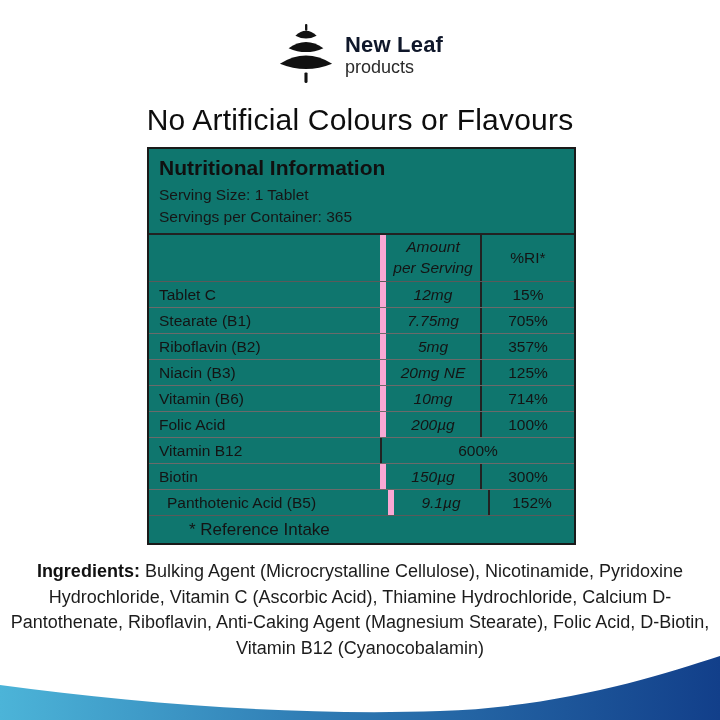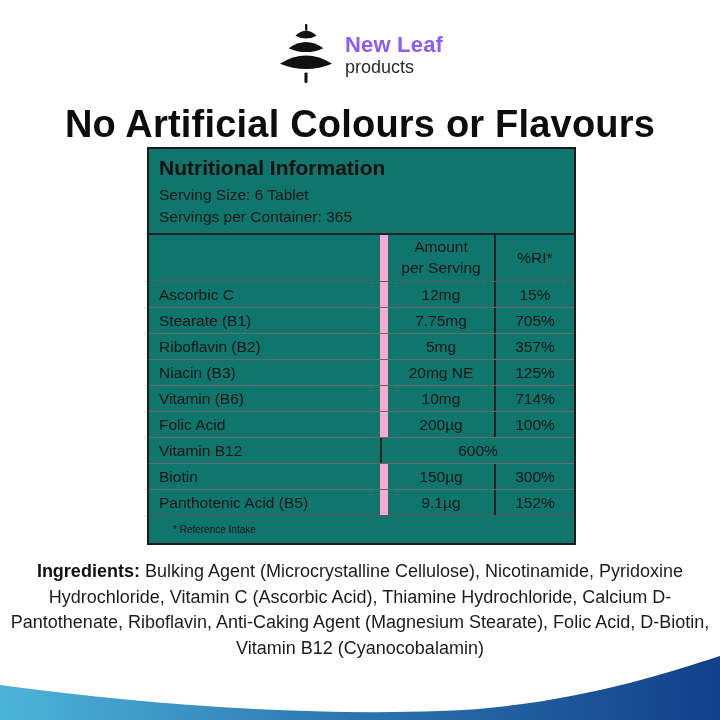--- a/index.html
+++ b/index.html
@@ -9,45 +9,45 @@
     font-family:"Liberation Sans", sans-serif;
     -webkit-font-smoothing:antialiased;
   }
   
   .logo{
     position:absolute;top:24px;left:0;width:720px;
     display:flex;justify-content:center;align-items:center;gap:10px;
   }
   .logo svg{display:block;}
   .logo-text{line-height:1;}
-  .brand1{font-size:22px;font-weight:bold;color:#8b5cf6;letter-spacing:.2px;}
+  .brand1{font-size:22px;font-weight:bold;color:#0f172a;letter-spacing:.2px;}
   .brand2{font-size:18px;color:#2a2a2a;margin-top:2px;}
   
   .headline{
     position:absolute;top:103px;left:0;width:720px;text-align:center;
-    font-size:38px;font-weight:bold;color:#0d0d0d;letter-spacing:.2px;
+    font-size:30px;font-weight:normal;color:#0d0d0d;letter-spacing:.2px;
   }
   
   .ntable{
     position:absolute;left:147px;top:147px;width:429px;
     border:2px solid #1a1a1a;box-sizing:border-box;background:#0f766e;
   }
   .nt-head{padding:7px 10px 5px 10px;border-bottom:2px solid #222;}
   .nt-title{font-size:21px;font-weight:bold;color:#101010;margin-bottom:4px;}
   .nt-sub{font-size:15.5px;color:#161616;line-height:1.42;}
   .tgrid{width:100%;}
   .hrow{display:flex;height:46px;border-bottom:1.5px solid #5a5a5a;}
   .trow{display:flex;height:25px;border-bottom:1.5px solid #6a6a6a;}
-  .trow:last-child{border-bottom:1.5px solid #5a5a5a;}
+  .trow:last-child{border-bottom:1.5px solid #5a5a5a;padding-left:8px;}
   .tcell{box-sizing:border-box;display:flex;align-items:center;font-size:15.5px;color:#141414;}
   .c-name{width:231px;padding-left:10px;}
-  .c-amt{width:114px;border-left:8px solid #f9a8d4;justify-content:center;text-align:center;}
+  .c-amt{width:100px;border-left:6px solid #f9a8d4;justify-content:center;text-align:center;font-style:italic;}
   .c-ri{flex:1;border-left:2px solid #222;justify-content:center;text-align:center;}
   .hcell{font-size:15.5px;line-height:1.35;align-items:center;}
-  .nt-foot{height:27px;display:flex;align-items:center;padding-left:24px;font-size:10px;color:#141414;}
+  .nt-foot{height:27px;display:flex;align-items:center;padding-left:24px;font-size:17px;color:#141414;margin-left:16px;}
   
   .ingredients{
     position:absolute;top:559px;left:10px;width:700px;
     text-align:center;font-size:18px;line-height:25.5px;color:#1c1c1c;
   }
   .ingredients b{font-weight:bold;color:#111;}
   
   .wave{position:absolute;left:0;bottom:0;width:720px;height:76px;}
 </style>
 </head>
@@ -69,38 +69,38 @@
     <div class="brand1">New Leaf</div>
     <div class="brand2">products</div>
   </span>
 </div>
 
 <div class="headline">No Artificial Colours or Flavours</div>
 
 <div class="ntable">
   <div class="nt-head">
     <div class="nt-title">Nutritional Information</div>
-    <div class="nt-sub">Serving Size: 6 Tablet</div>
+    <div class="nt-sub">Serving Size: 1 Tablet</div>
     <div class="nt-sub">Servings per Container: 365</div>
   </div>
 
   <div class="tgrid">
     <div class="hrow">
       <div class="tcell c-name hcell"></div>
       <div class="tcell c-amt hcell">
         <span>
           <span>Amount</span><br>
           <span>per Serving</span>
         </span>
       </div>
       <div class="tcell c-ri hcell">%RI*</div>
     </div>
     <div>
         <div class="trow">
-          <div class="tcell c-name">Ascorbic C</div>
+          <div class="tcell c-name">Tablet C</div>
           <div class="tcell c-amt">12mg</div>
           <div class="tcell c-ri">15%</div>
         </div>
         <div class="trow">
           <div class="tcell c-name">Stearate (B1)</div>
           <div class="tcell c-amt">7.75mg</div>
           <div class="tcell c-ri">705%</div>
         </div>
         <div class="trow">
           <div class="tcell c-name">Riboflavin (B2)</div>

